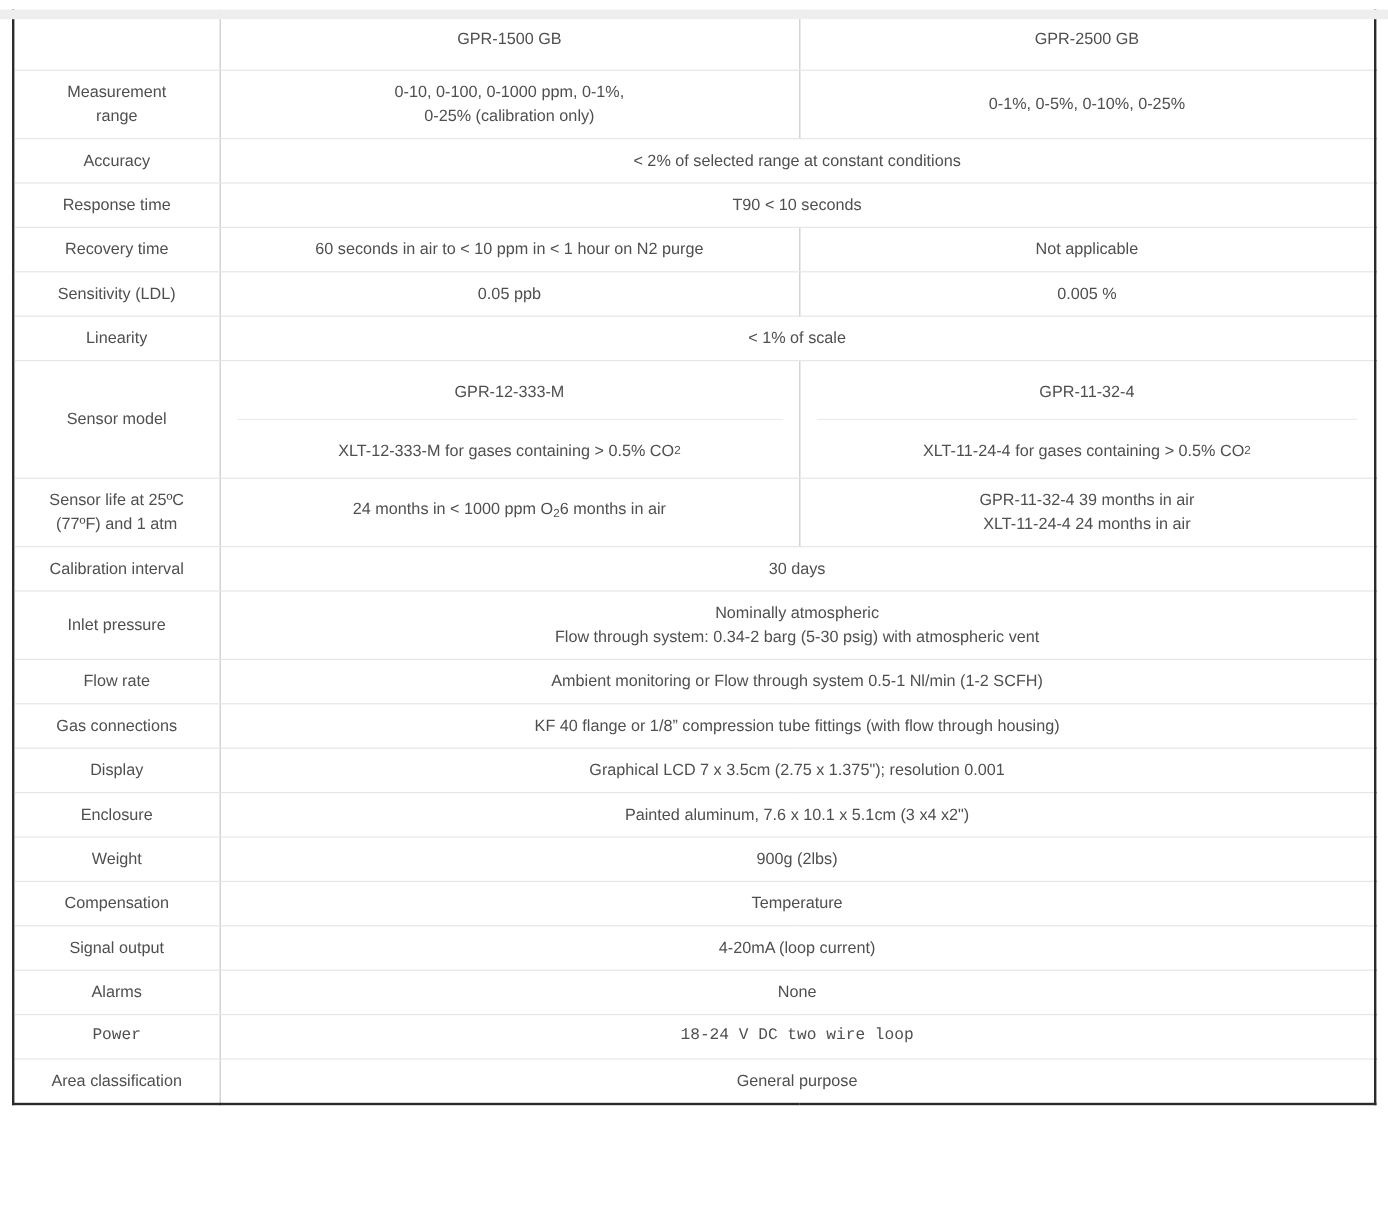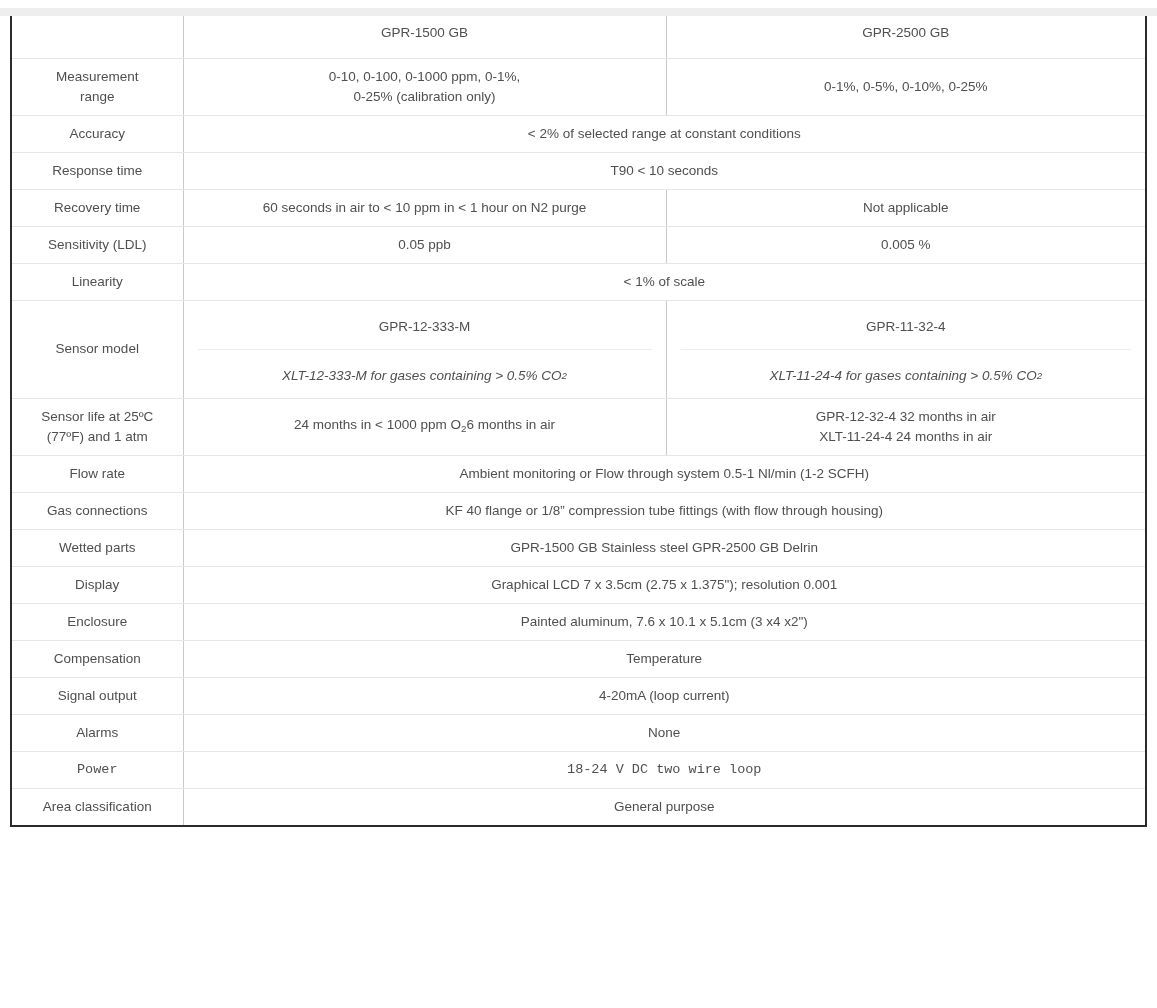--- a/index.html
+++ b/index.html
@@ -124,21 +124,21 @@
     flex: 1 1 0;
     display: flex;
     align-items: center;
     justify-content: center;
     font-size: 13.5px;
     color: #4f4f4f;
     padding: 0 10px;
     box-sizing: border-box;
   }
   .model-top { border-bottom: 1px solid #ececec; margin: 5px 14px; }
-  .model-bottom { margin: 0 14px; font-style: italic; }
+  .model-bottom { margin: 0 14px; }
   td.model-cell { padding: 0 !important; }
   td.model-label { padding: 8px 10px !important; }
 
   .two-line { display: block; }
   sub { font-size: 0.72em; vertical-align: -0.28em; }
 </style>
 </head>
 <body>
 
 <div id="spec-table-wrap">
@@ -218,52 +218,63 @@
 
       <tr class="r-life">
         <td class="label">
           <span class="two-line">Sensor life at 25ºC</span>
           <span class="two-line">(77ºF) and 1 atm</span>
         </td>
         <td class="val">
           <span>24 months in &lt; 1000 ppm O</span><sub>2</sub><span>6 months in air</span>
         </td>
         <td class="val">
-          <span class="two-line">GPR-12-32-4 32 months in air</span>
+          <span class="two-line">GPR-11-32-4 39 months in air</span>
           <span class="two-line">XLT-11-24-4 24 months in air</span>
         </td>
       </tr>
 
-
+      <tr class="r-calib">
+        <td class="label">Calibration interval</td>
+        <td class="val" colspan="2">30 days</td>
+      </tr>
+
+      <tr class="r-inlet">
+        <td class="label">Inlet pressure</td>
+        <td class="val" colspan="2">
+          <span class="two-line">Nominally atmospheric</span>
+          <span class="two-line">Flow through system: 0.34-2 barg (5-30 psig) with atmospheric vent</span>
+        </td>
+      </tr>
 
       <tr class="r-flow">
         <td class="label">Flow rate</td>
         <td class="val" colspan="2">Ambient monitoring or Flow through system 0.5-1 Nl/min (1-2 SCFH)</td>
       </tr>
 
       <tr class="r-gas">
         <td class="label">Gas connections</td>
         <td class="val" colspan="2">KF 40 flange or 1/8” compression tube fittings (with flow through housing)</td>
       </tr>
 
-      <tr class="r-wetted">
-        <td class="label">Wetted parts</td>
-        <td class="val" colspan="2">GPR-1500 GB Stainless steel GPR-2500 GB Delrin</td>
-      </tr>
 
       <tr class="r-display">
         <td class="label">Display</td>
         <td class="val" colspan="2">Graphical LCD 7 x 3.5cm (2.75 x 1.375"); resolution 0.001</td>
       </tr>
 
       <tr class="r-enclosure">
         <td class="label">Enclosure</td>
         <td class="val" colspan="2">Painted aluminum, 7.6 x 10.1 x 5.1cm (3 x4 x2")</td>
       </tr>
 
+      <tr class="r-weight">
+        <td class="label">Weight</td>
+        <td class="val" colspan="2">900g (2lbs)</td>
+      </tr>
 
       <tr class="r-comp">
         <td class="label">Compensation</td>
         <td class="val" colspan="2">Temperature</td>
       </tr>
 
       <tr class="r-signal">
         <td class="label">Signal output</td>
         <td class="val" colspan="2">4-20mA (loop current)</td>
       </tr>

